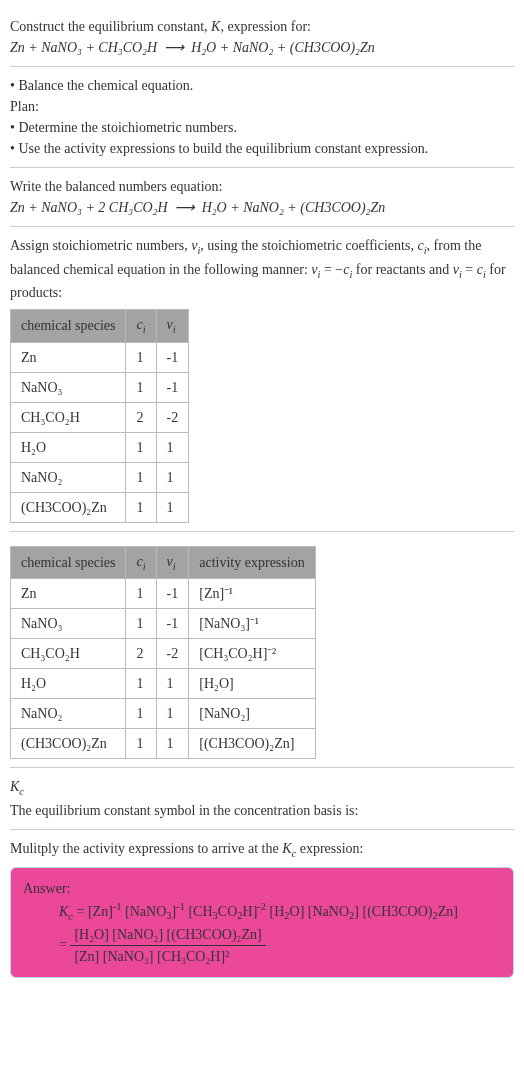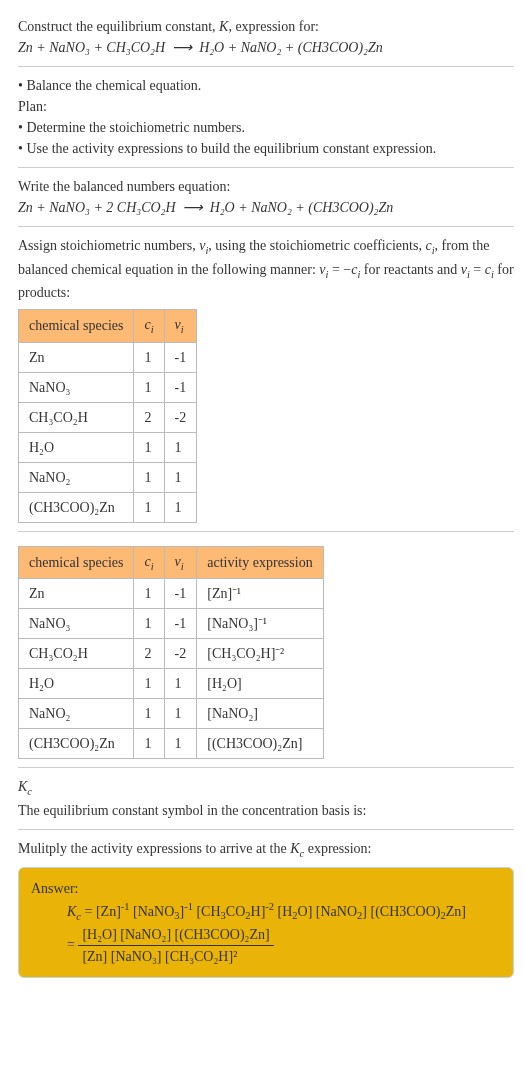--- a/index.html
+++ b/index.html
@@ -9,41 +9,40 @@
     margin: 0;
     padding: 8px 10px;
     width: 524px;
     box-sizing: border-box;
     background: #fff;
     line-height: 1.5;
   }
   .section {
     border-bottom: 1px solid #ccc;
     padding: 8px 0;
-    margin-left: 8px;
   }
   .section:last-of-type { border-bottom: none; }
   .chem { white-space: pre-wrap; font-style: italic; }
   sub { font-size: 0.75em; }
   sup { font-size: 0.75em; }
   table {
     border-collapse: collapse;
     margin-top: 6px;
   }
   th, td {
     border: 1px solid #bbb;
     padding: 4px 10px;
     text-align: left;
     font-weight: normal;
     white-space: nowrap;
   }
-  th { background: #fdba74; }
+  th { background: #a3a3a3; }
   .italic { font-style: italic; }
   .answer-box {
-    background: #eab308;
+    background: #ec4899;
     border: 1px solid #bcd7e8;
     border-radius: 6px;
     padding: 10px 12px;
     margin-top: 6px;
   }
   .frac {
     display: inline-block;
     vertical-align: middle;
     text-align: left;
   }

